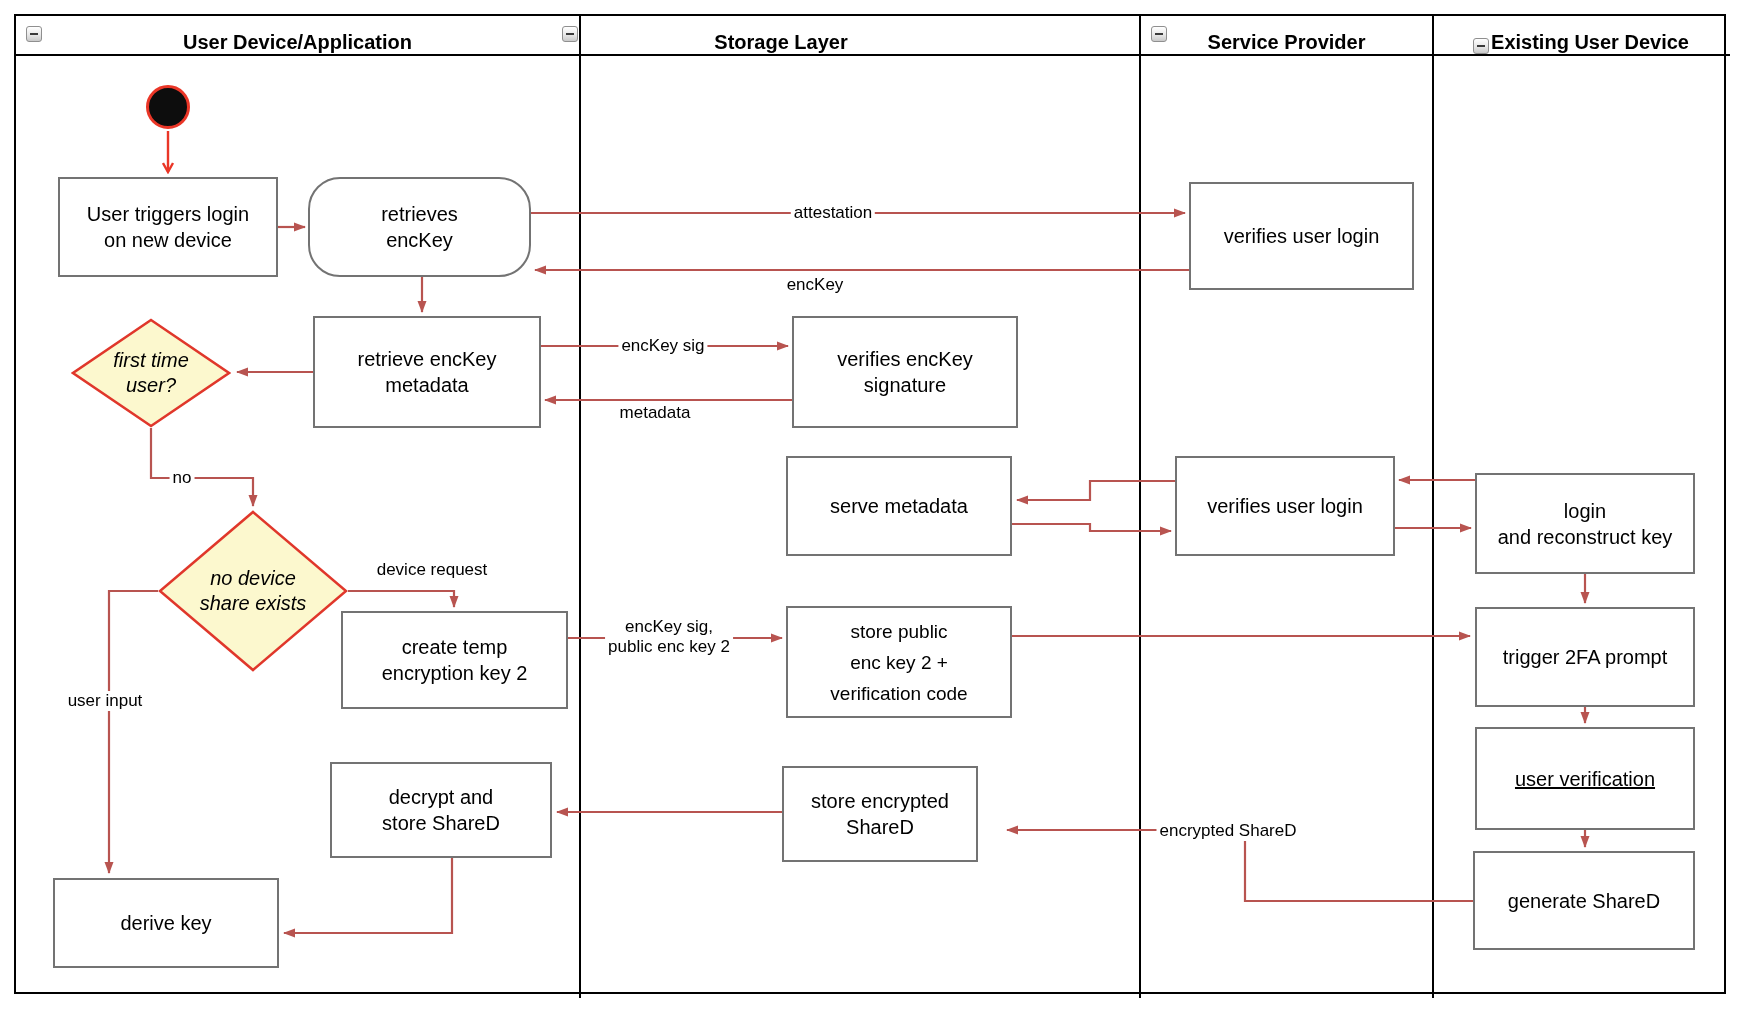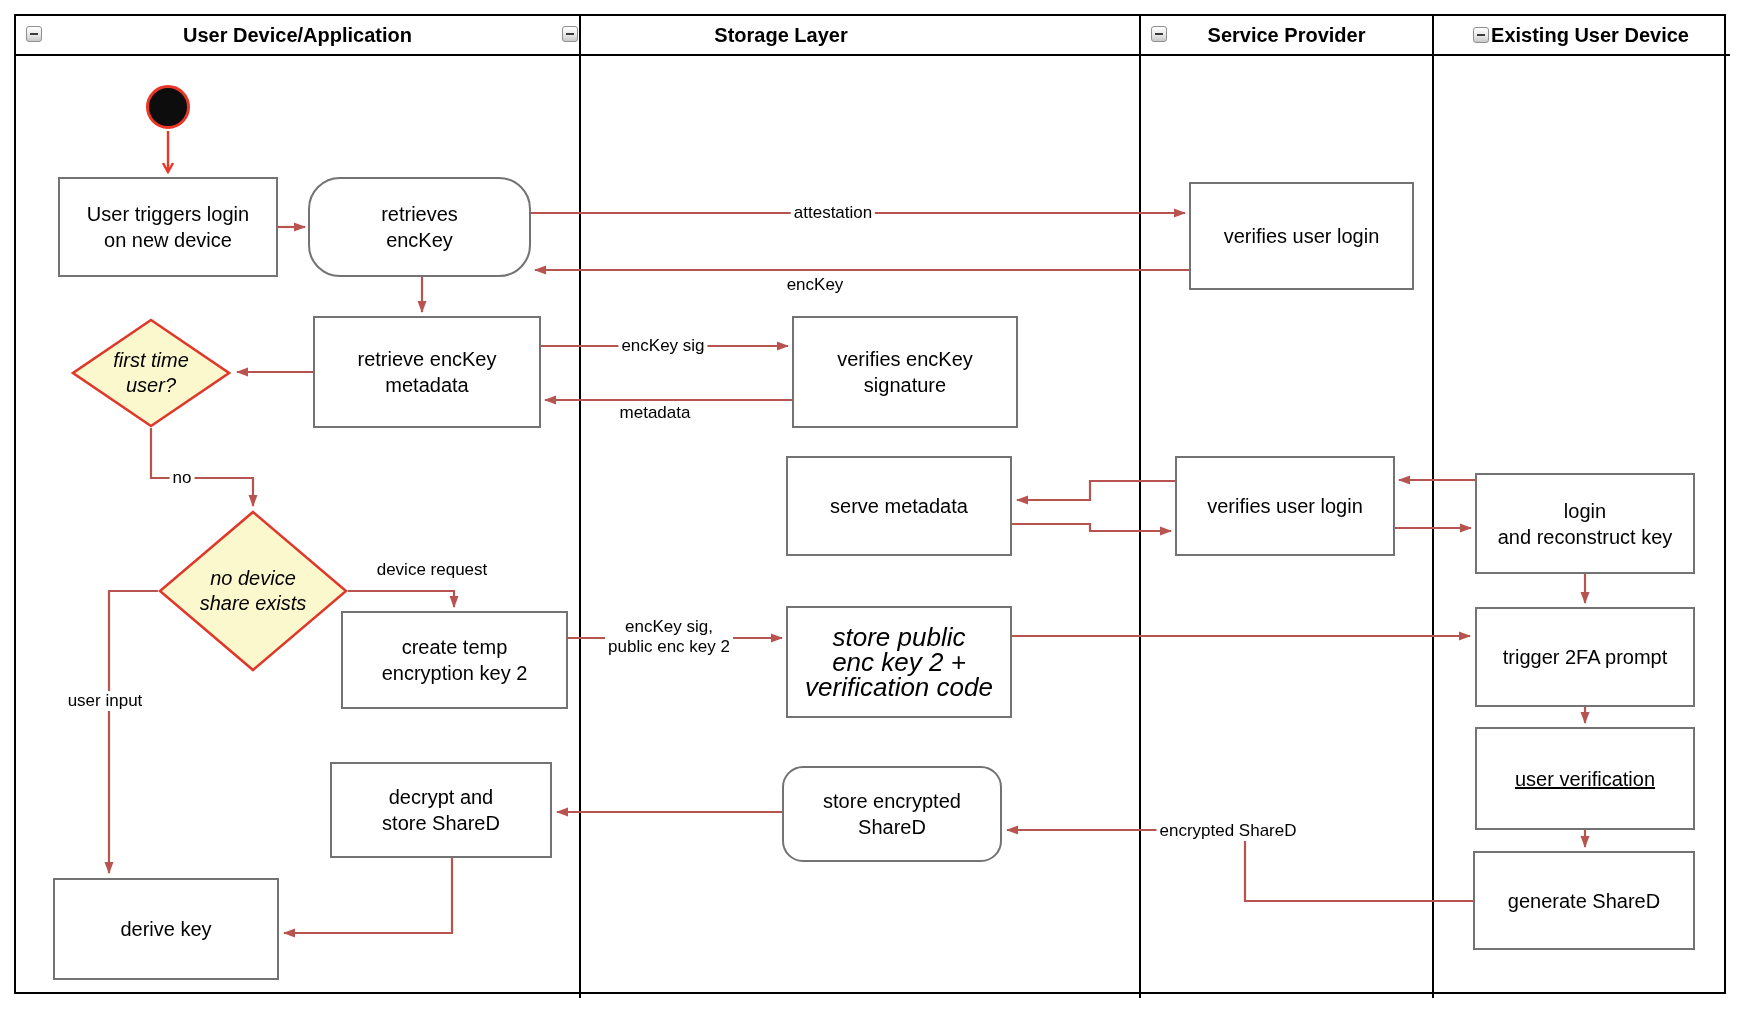--- a/index.html
+++ b/index.html
@@ -3,21 +3,21 @@
 <meta charset="utf-8">
 <style>
   html,body{margin:0;padding:0;background:#ffffff;}
   .canvas{
     position:relative;width:1756px;height:1026px;background:#ffffff;
     font-family:"Liberation Sans",sans-serif;color:#000;overflow:hidden;
   }
   .frame{position:absolute;left:14px;top:14px;width:1712px;height:980px;border:2px solid #000;box-sizing:border-box;background:#fff;}
   .vline{position:absolute;top:14px;height:984px;width:2px;background:#000;}
   .hsep{position:absolute;left:14px;top:54px;width:1716px;height:2px;background:#000;}
-  .lane-header{position:absolute;top:16px;height:38px;display:flex;align-items:center;justify-content:center;}
+  .lane-header{position:absolute;top:16px;height:38px;display:flex;align-items:flex-end;justify-content:center;}
   .lane-title{font-weight:bold;font-size:20px;white-space:nowrap;}
   .collapse-btn{
     position:absolute;left:10px;top:10px;width:16px;height:16px;box-sizing:border-box;
     border:1px solid #8f8f8f;border-radius:3px;
     background:linear-gradient(180deg,#ffffff 0%,#e8e8e8 55%,#c9c9c9 100%);
     display:flex;align-items:center;justify-content:center;
   }
   .collapse-btn.inline{position:static;margin-right:2px;flex:0 0 auto;}
   .minus-bar{width:8px;height:2px;background:#3a3a3a;}
   .node{
@@ -141,43 +141,43 @@
     <span>verifies user login</span>
   </div>
   <div class="node" style="left:1475px;top:473px;width:220px;height:101px;">
     <span>login
 and reconstruct key</span>
   </div>
   <div class="node" style="left:341px;top:611px;width:227px;height:98px;">
     <span>create temp
 encryption key 2</span>
   </div>
-  <div class="node" style="left:786px;top:606px;width:226px;height:112px;font-size:26px;line-height:25px;font-style:italic;">
+  <div class="node" style="left:786px;top:606px;width:226px;height:112px;font-size:19px;line-height:31px;">
     <span>store public
 enc key 2 +
 verification code</span>
   </div>
   <div class="node" style="left:1475px;top:607px;width:220px;height:100px;">
     <span>trigger 2FA prompt</span>
   </div>
   <div class="node" style="left:1475px;top:727px;width:220px;height:103px;text-decoration:underline;">
     <span>user verification</span>
   </div>
   <div class="node" style="left:1473px;top:851px;width:222px;height:99px;">
     <span>generate ShareD</span>
   </div>
   <div class="node" style="left:330px;top:762px;width:222px;height:96px;">
     <span>decrypt and
 store ShareD</span>
   </div>
-  <div class="node" style="left:782px;top:766px;width:220px;height:96px;border-radius:21px;">
+  <div class="node" style="left:782px;top:766px;width:196px;height:96px;">
     <span>store encrypted
 ShareD</span>
   </div>
-  <div class="node" style="left:53px;top:878px;width:226px;height:102px;">
+  <div class="node" style="left:53px;top:878px;width:226px;height:90px;">
     <span>derive key</span>
   </div>
 
   <div class="diamond" style="left:71px;top:318px;width:160px;height:110px;">
     <svg width="160" height="110" viewBox="0 0 160 110">
       <polygon points="80,2 158,55 80,108 2,55" fill="#fcf8ce" stroke="#e0372b" stroke-width="2.5"></polygon>
     </svg>
     <div class="dlabel">first time
 user?</div>
   </div>

